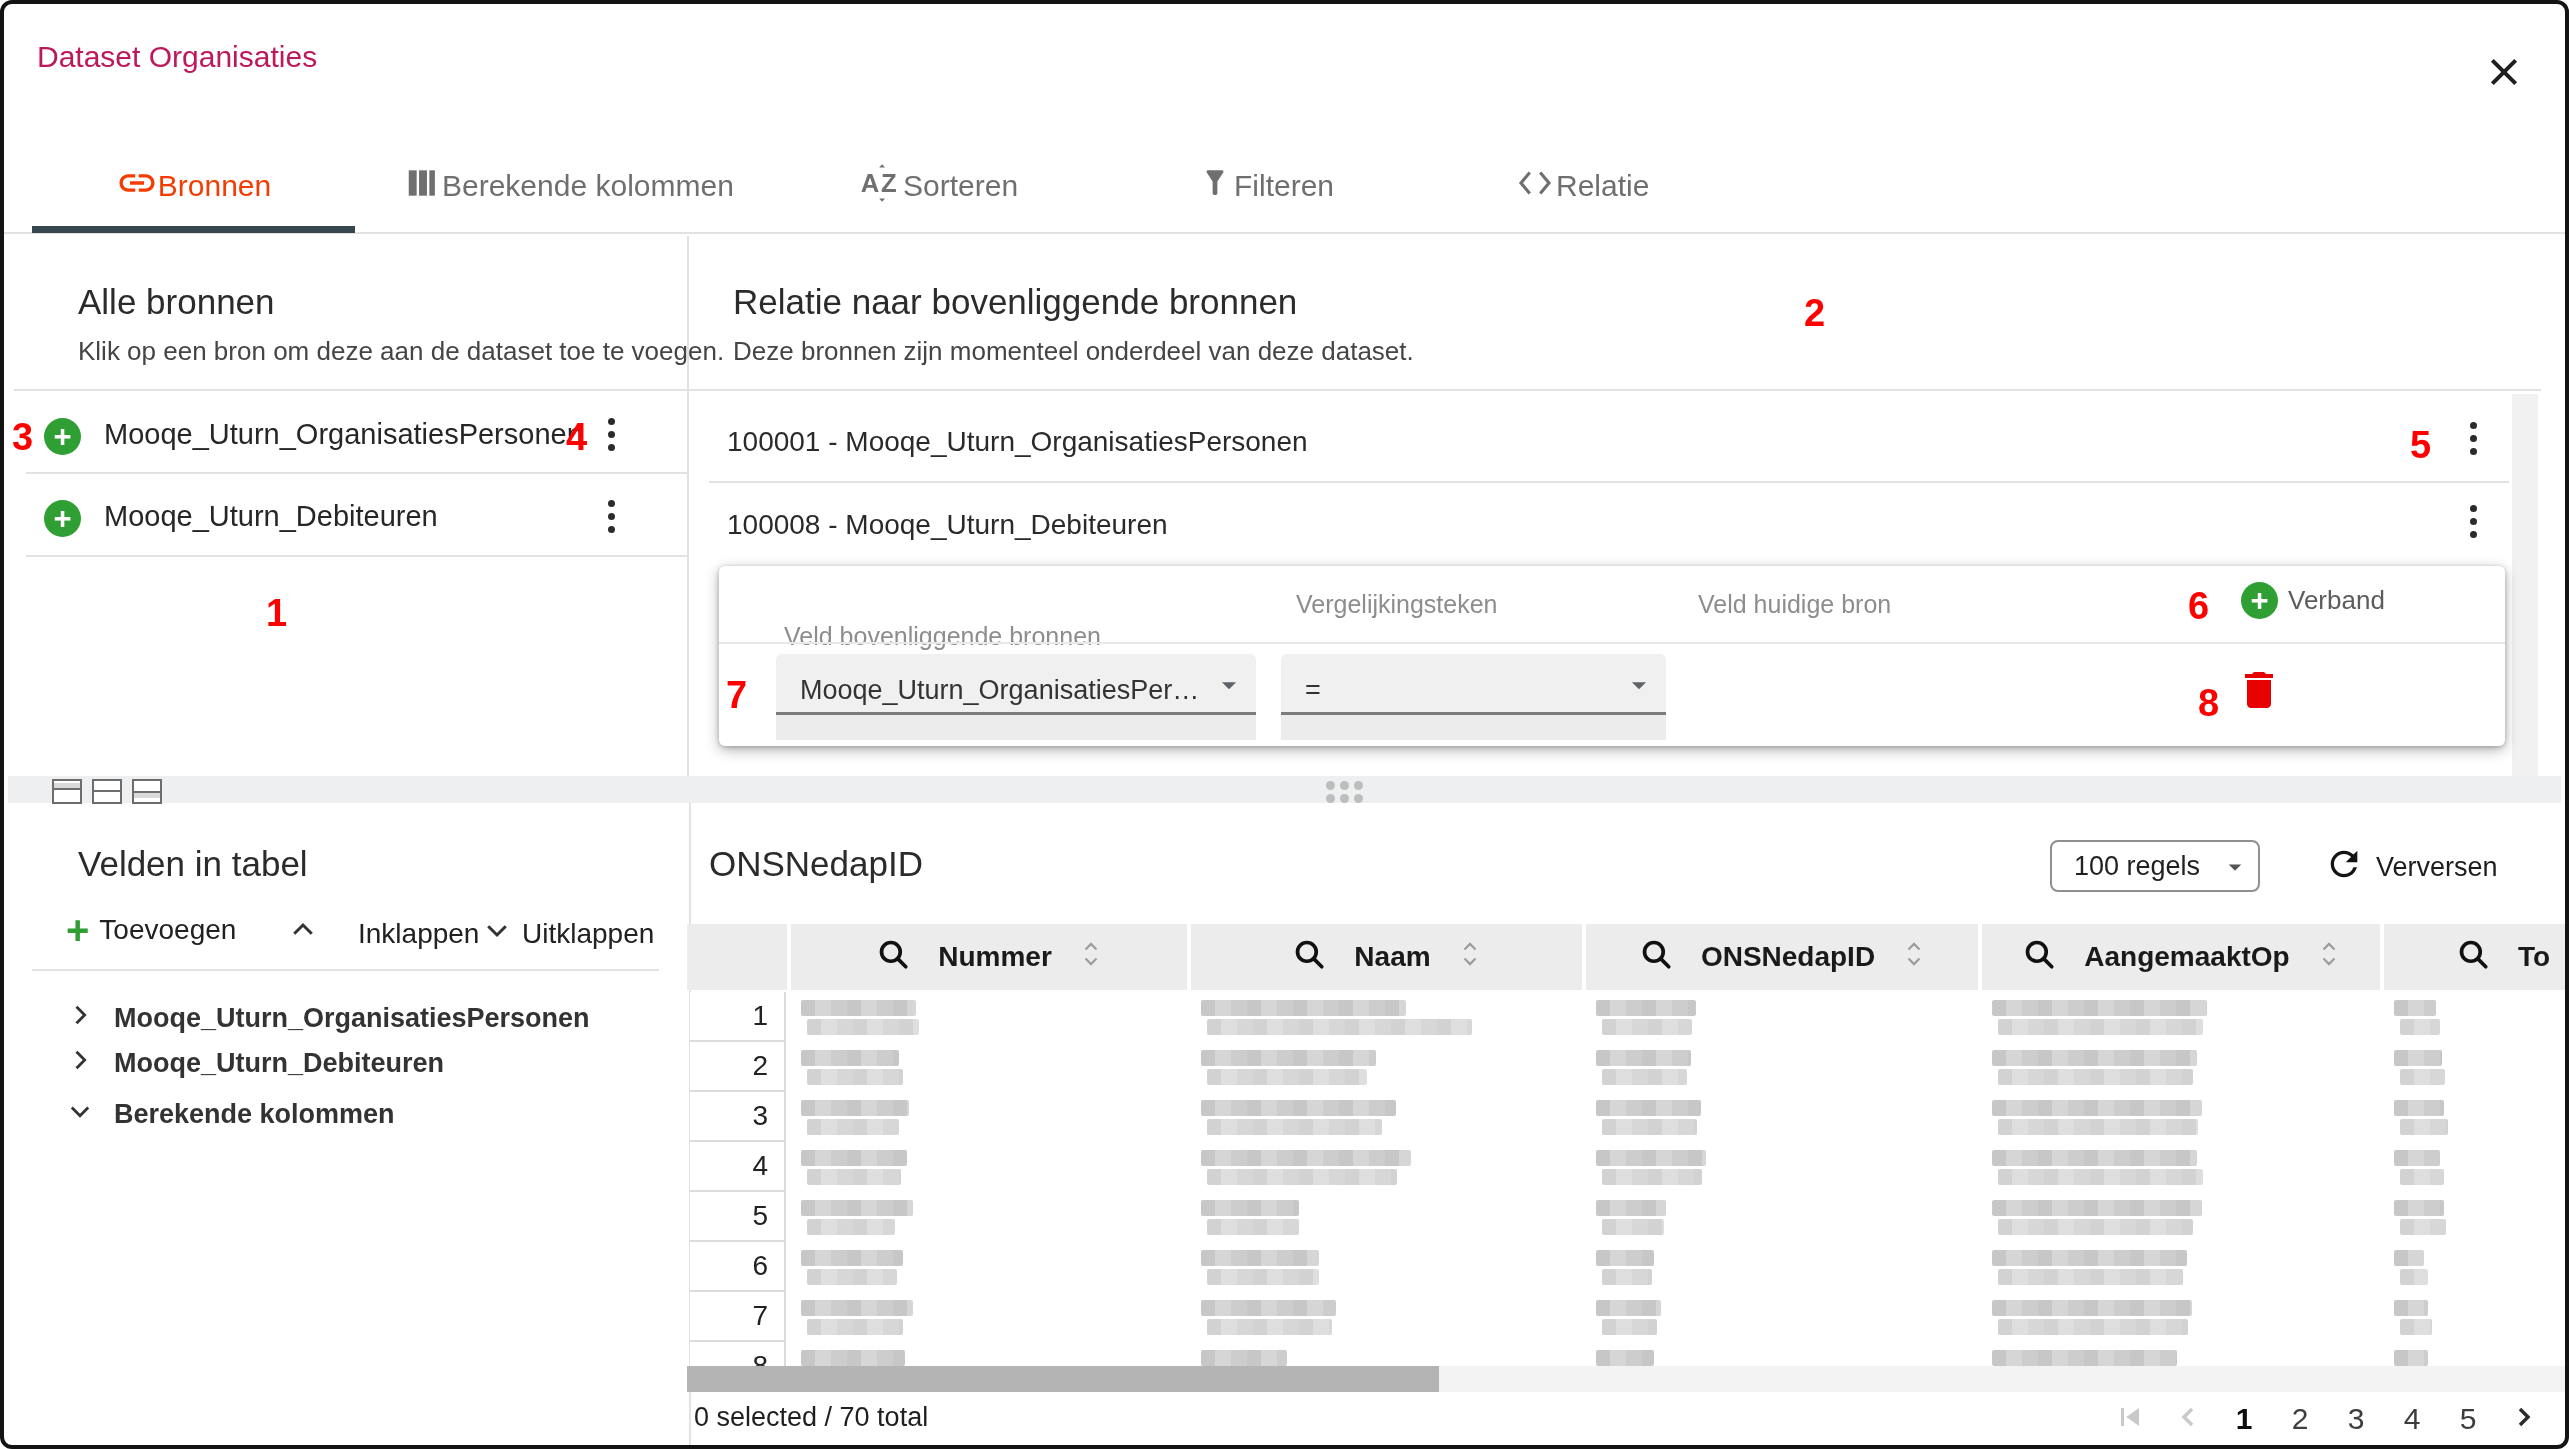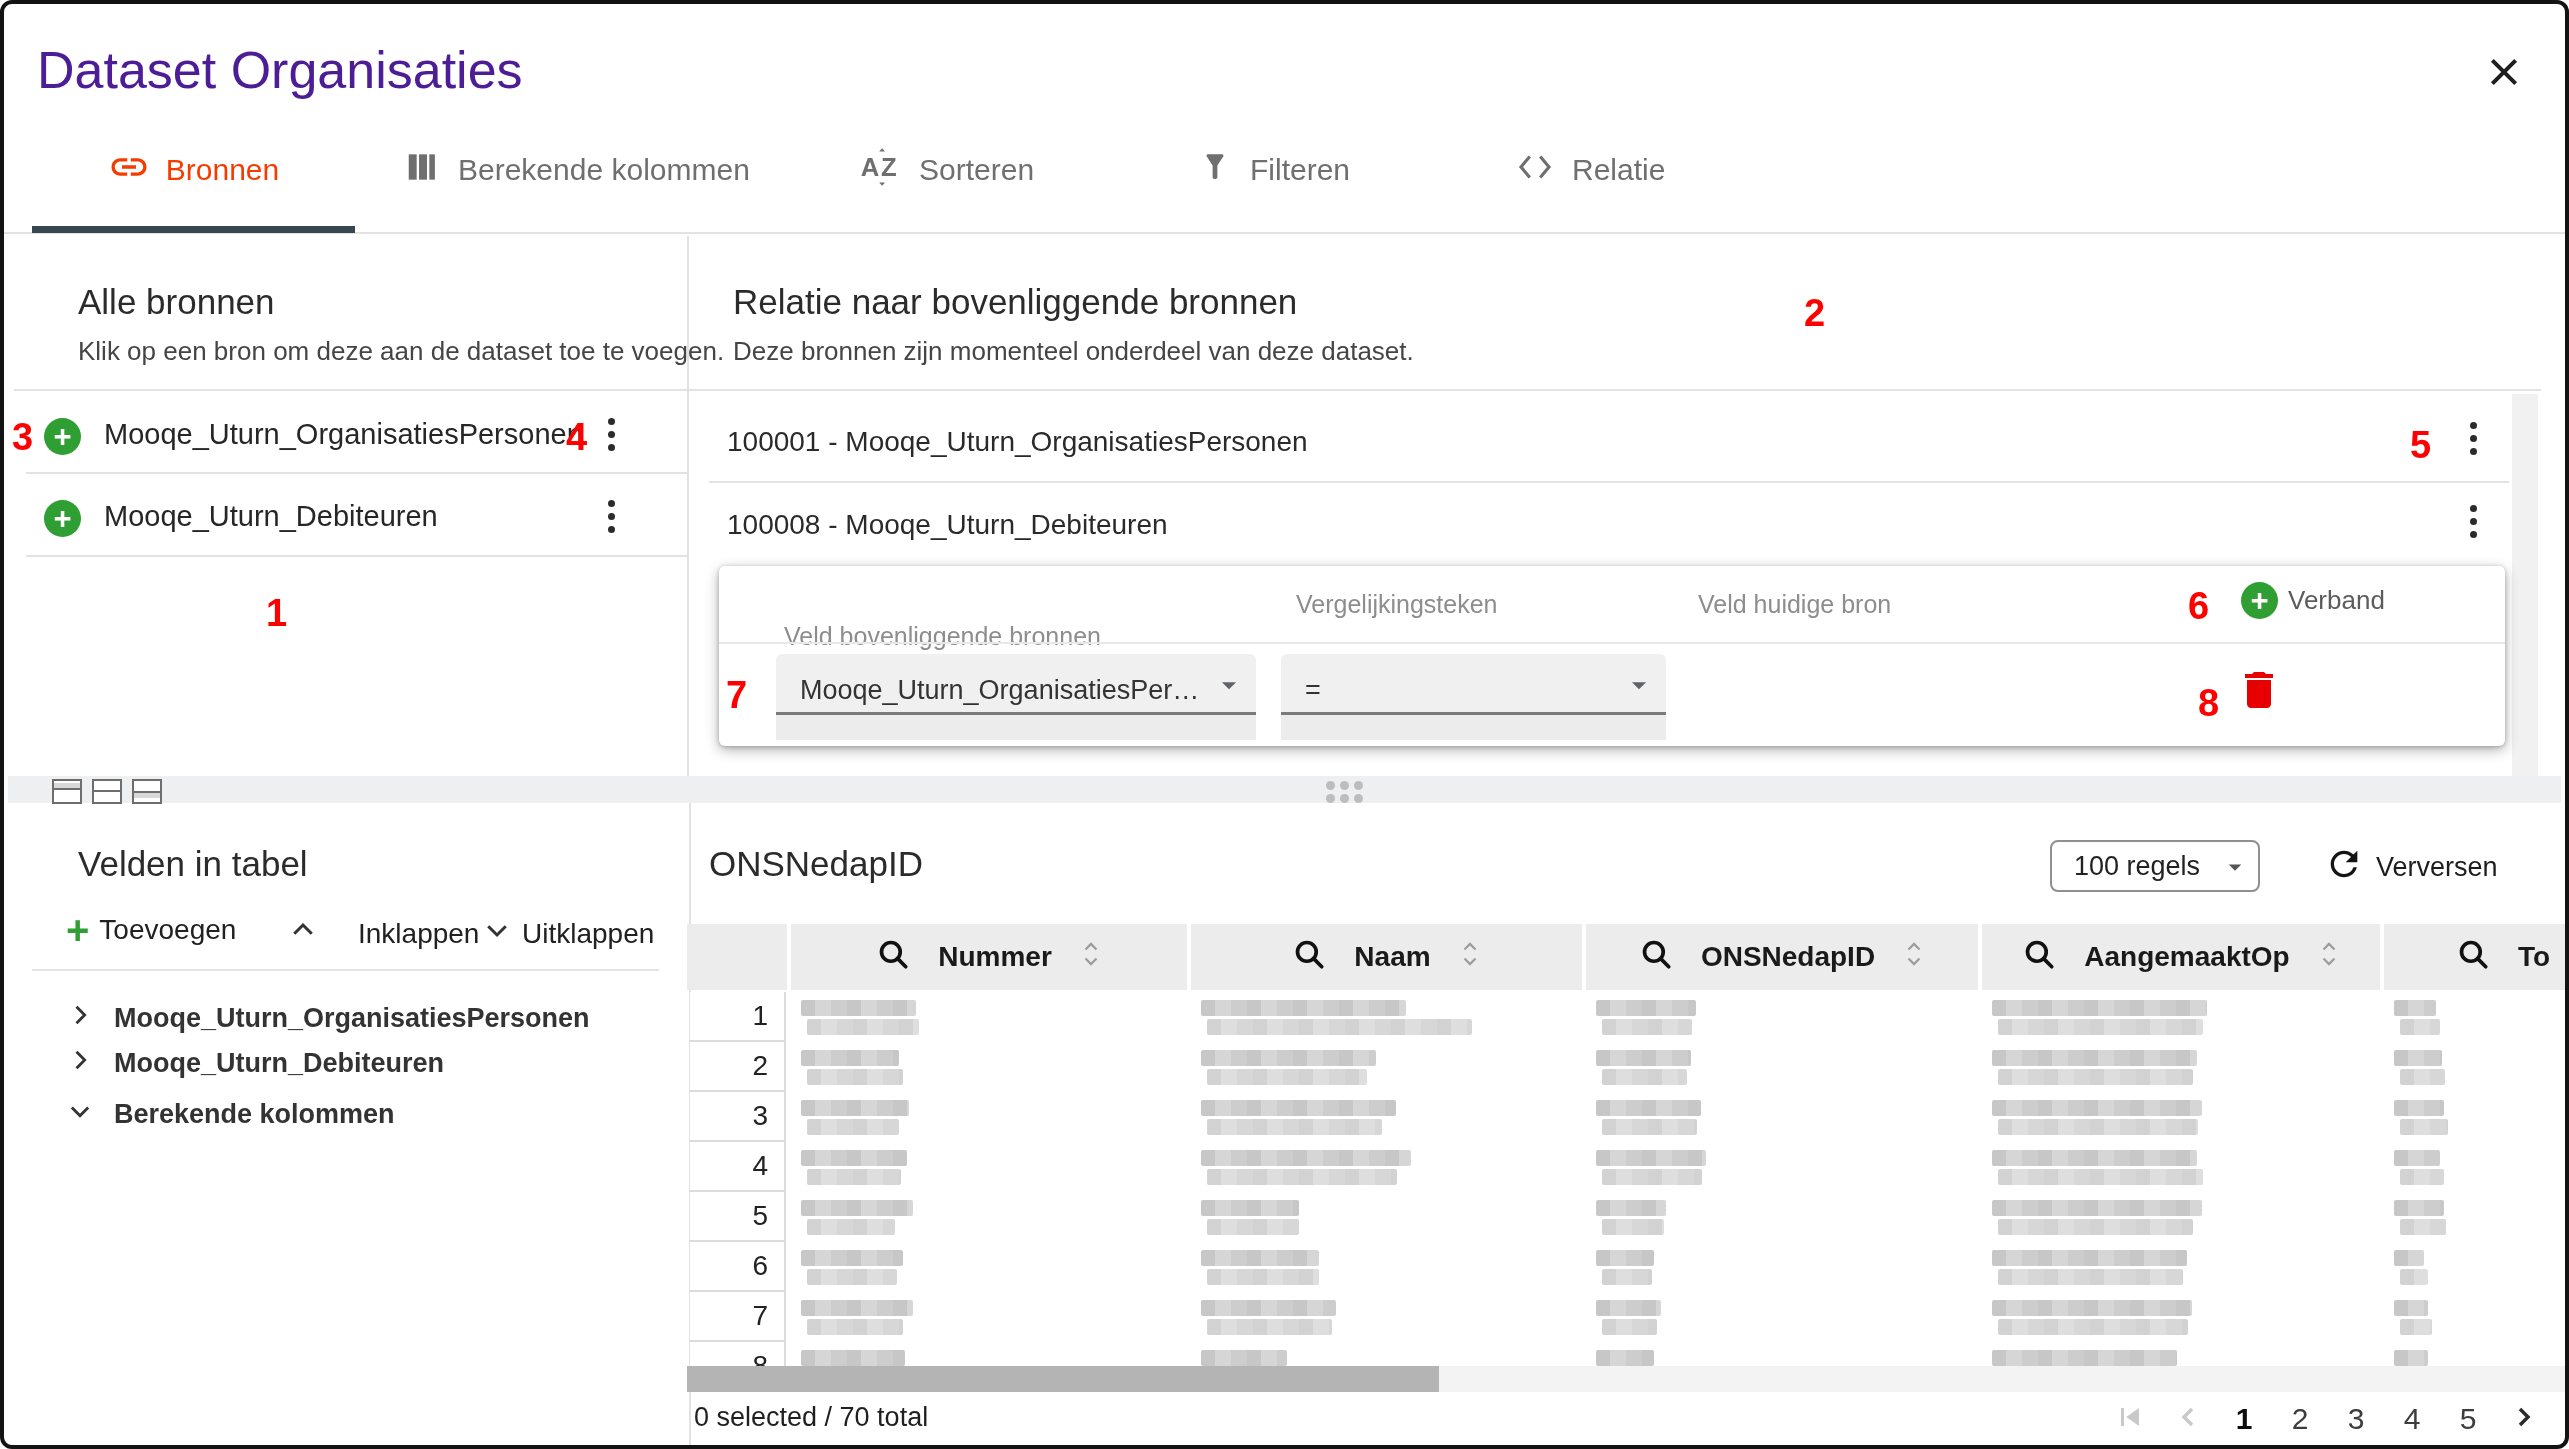--- a/index.html
+++ b/index.html
@@ -1,24 +1,24 @@
 <!DOCTYPE html>
 <html><head>
 <meta charset="utf-8">
 <style>
   html,body{margin:0;padding:0;background:#fff;font-family:"Liberation Sans",sans-serif;}
   #stage{position:relative;width:2569px;height:1449px;overflow:hidden;}
   #frame{position:absolute;inset:0;border:4px solid #131313;border-radius:12px;background:#fff;overflow:hidden;}
   .abs{position:absolute;}
   .hline{position:absolute;height:2px;background:#e2e2e2;}
   .vline{position:absolute;width:2px;background:#e2e2e2;}
-  .title{font-size:52px;color:#4c1d95;}
+  .title{font-size:30px;color:#be185d;}
   .heading{font-size:35px;color:#2b2b2b;}
   .sub{font-size:26px;color:#454545;}
-  .tab{position:absolute;top:122px;height:88px;display:flex;align-items:center;gap:16px;font-size:30px;color:#6f6f6f;cursor:pointer;}
+  .tab{position:absolute;top:138px;height:88px;display:flex;align-items:center;gap:0;font-size:30px;color:#6f6f6f;cursor:pointer;}
   .tab.active{color:#f53c00;}
   .tab-underline{position:absolute;left:28px;top:222px;width:323px;height:7px;background:#37474f;}
   .plus-circle{width:37px;height:37px;border-radius:50%;background:#2f9e33;color:#fff;display:flex;align-items:center;justify-content:center;font-size:31px;font-weight:bold;line-height:1;}
   .kebab{display:flex;flex-direction:column;gap:6px;align-items:center;width:10px;cursor:pointer;}
   .kebab i{width:7px;height:7px;border-radius:50%;background:#2b2b2b;}
   .src-item{font-size:29px;color:#262626;}
   .rel-row{font-size:28px;color:#2a2a2a;}
   .card{position:absolute;left:715px;top:562px;width:1786px;height:180px;background:#fff;border-radius:6px;
         box-shadow:0 4px 14px rgba(0,0,0,.30),0 1px 4px rgba(0,0,0,.22);}
   .card-label{position:absolute;top:24px;font-size:25px;color:#8d8d8d;}

